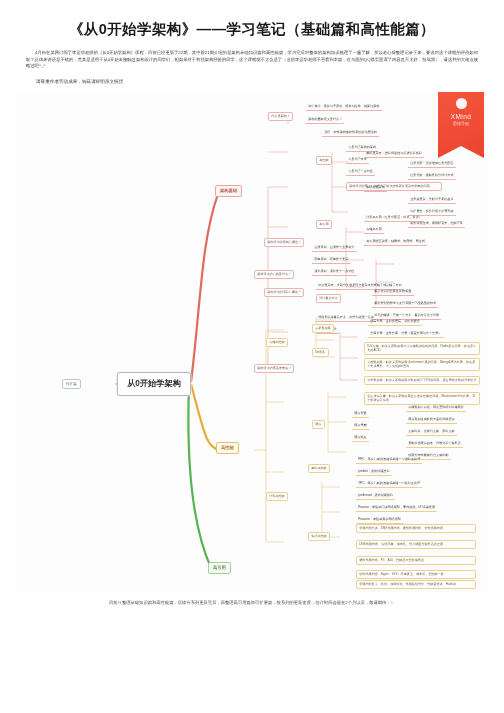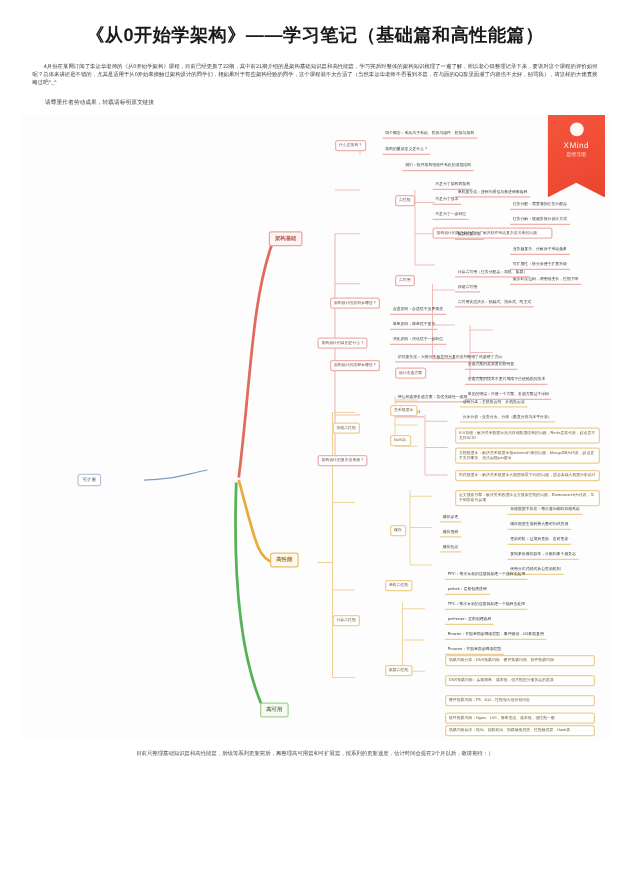--- a/index.html
+++ b/index.html
@@ -171,20 +171,21 @@
       <path d="M312 300 L 312 360 M312 305 L 330 305 M312 330 L 330 330 M312 360 L 330 360" stroke="#edcf92" stroke-width="0.7" fill="none"></path>
       <path d="M306 390 L 306 445 M306 395 L 324 395 M306 420 L 324 420 M306 445 L 324 445" stroke="#edcf92" stroke-width="0.7" fill="none"></path>
     </svg>
 
     <div class="xmind-badge">
       <div class="dot"></div>
       <div class="wm-name">XMind</div>
       <div class="wm-sub">思维导图</div>
     </div>
 
+    <div class="node root" style="left:101px; top:280px;">从0开始学架构</div>
     <div class="node n-blue" style="left:46px; top:287px; font-size:3.6px; padding:1.6px 3px;">可扩展</div>
 
     <div class="node branch b-pink" style="left:199px; top:93px;">架构基础</div>
     <div class="node branch b-orange" style="left:200px; top:350px;">高性能</div>
     <div class="node branch b-green" style="left:192px; top:470px;">高可用</div>
 
     <div class="node n-pink" style="left:252px; top:20px;">什么是架构？</div>
     <div class="node leaf-ul" style="left:290px; top:11px;">四个概念：系统与子系统、模块与组件、框架与架构</div>
     <div class="node leaf-ul" style="left:290px; top:24px;">架构的重新定义是什么？</div>
     <div class="node leaf-ul" style="left:306px; top:37px;">我们：软件架构指软件系统的顶层结构</div>

